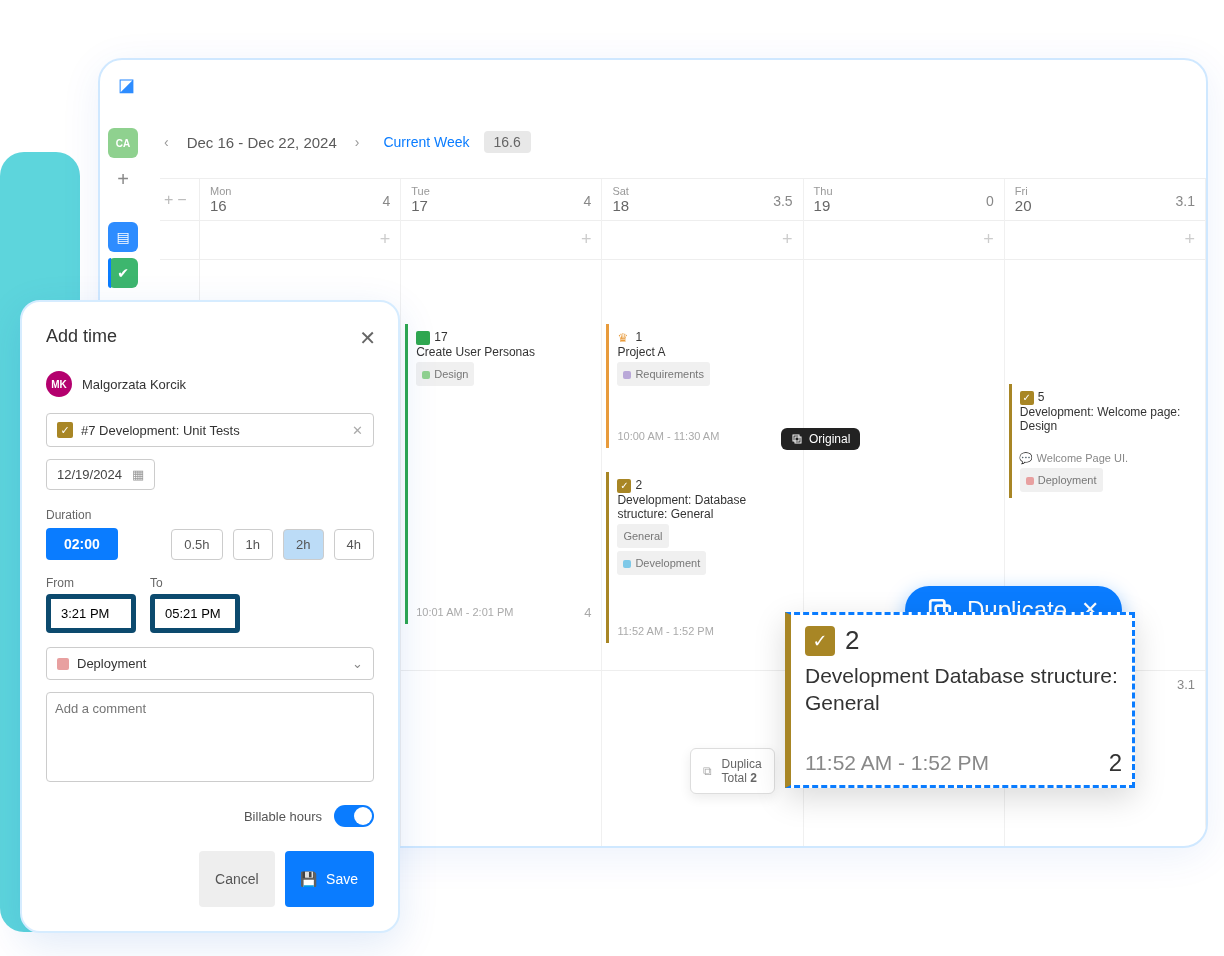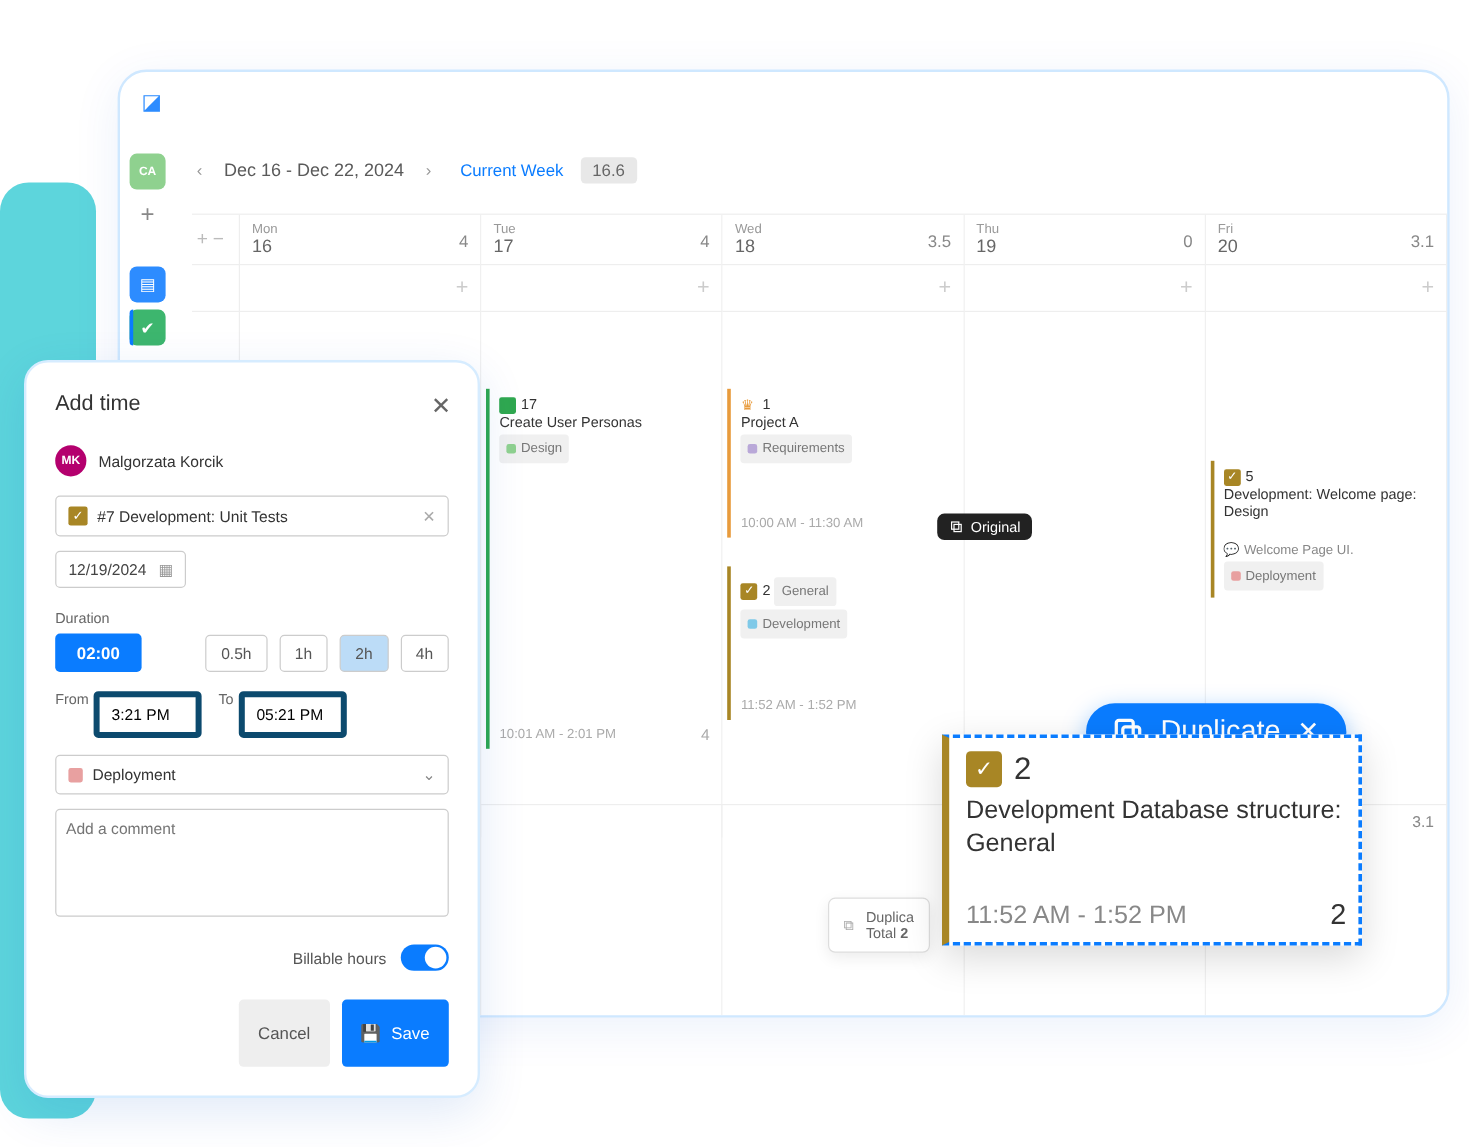--- a/index.html
+++ b/index.html
@@ -72,21 +72,21 @@
   .task-box{margin-top:16px;border:1px solid #ccc;border-radius:4px;padding:8px 10px;display:flex;align-items:center;gap:8px;position:relative}
   .task-box .chk{width:16px;height:16px;background:#a88625;border-radius:2px;color:#fff;font-size:11px;text-align:center;line-height:16px}
   .task-box .x{position:absolute;right:10px;color:#aaa;cursor:pointer}
   .date-box{margin-top:12px;border:1px solid #ccc;border-radius:4px;padding:7px 10px;display:inline-flex;align-items:center;gap:10px;color:#444}
   .label{font-size:12px;color:#666;margin-top:18px}
   .dur-row{display:flex;gap:10px;margin-top:6px;align-items:center}
   .dur-val{background:#0a7cff;color:#fff;padding:8px 18px;border-radius:4px;font-weight:600;font-size:14px}
   .dur-btn{border:1px solid #ccc;padding:7px 12px;border-radius:4px;color:#555;cursor:pointer;font-size:13px}
   .dur-btn.sel{background:#bcdcf7}
   .fromto{display:flex;gap:14px;margin-top:16px}
-  .ft-col{display:flex;flex-direction:row;gap:4px}
+  .ft-col{display:flex;flex-direction:column;gap:4px}
   .ft-col input{border:5px solid #0c4a6e;border-radius:4px;padding:7px 10px;width:90px;font-size:13px}
   .select{margin-top:14px;border:1px solid #ccc;border-radius:4px;padding:8px 10px;display:flex;align-items:center;gap:8px;position:relative}
   .select .arr{position:absolute;right:10px;color:#888}
   .comment{margin-top:12px;width:100%;height:90px;border:1px solid #ccc;border-radius:4px;padding:8px;resize:none;font-size:13px}
   .bill-row{display:flex;justify-content:flex-end;align-items:center;gap:12px;margin-top:20px;color:#555;font-size:13px}
   .toggle{width:40px;height:22px;background:#0a7cff;border-radius:999px;position:relative;cursor:pointer}
   .toggle::after{content:'';position:absolute;right:2px;top:2px;width:18px;height:18px;background:#fff;border-radius:50%}
   .btns{display:flex;justify-content:flex-end;gap:10px;margin-top:24px}
   .btn{padding:20px 16px;border-radius:4px;font-size:14px;cursor:pointer;border:none}
   .btn-cancel{background:#eee;color:#555}
@@ -128,21 +128,21 @@
       <div class="day-name">Mon</div>
       <div class="day-num">16</div>
       <div class="day-total">4</div>
     </div>
     <div class="day-col">
       <div class="day-name">Tue</div>
       <div class="day-num">17</div>
       <div class="day-total">4</div>
     </div>
     <div class="day-col">
-      <div class="day-name">Wed</div>
+      <div class="day-name">Sat</div>
       <div class="day-num">18</div>
       <div class="day-total">3.5</div>
     </div>
     <div class="day-col">
       <div class="day-name">Thu</div>
       <div class="day-num">19</div>
       <div class="day-total">0</div>
     </div>
     <div class="day-col">
       <div class="day-name">Fri</div>
@@ -177,20 +177,21 @@
       <div style="height:60px"></div>
       <div class="card" style="border-left-color:#e89b3c">
         <span class="ic ic-crown">♛</span><span>1</span>
         <div>Project A</div>
         <span class="tag"><span class="sq" style="background:#b9a8d8"></span><span>Requirements</span></span>
         <div class="timestr">10:00 AM - 11:30 AM</div>
       </div>
       <div style="height:20px"></div>
       <div class="card" style="border-left-color:#a88625">
         <span class="ic ic-check">✓</span><span>2</span>
+        <div>Development: Database structure: General</div>
         <span class="tag">General</span><br>
         <span class="tag"><span class="sq" style="background:#7fc9e8"></span><span>Development</span></span>
         <div class="timestr" style="margin-top:50px">11:52 AM - 1:52 PM</div>
       </div>
     </div>
     <div class="col"></div>
     <div class="col">
       <div style="height:120px"></div>
       <div class="card" style="border-left-color:#a88625">
         <span class="ic ic-check">✓</span><span>5</span>

